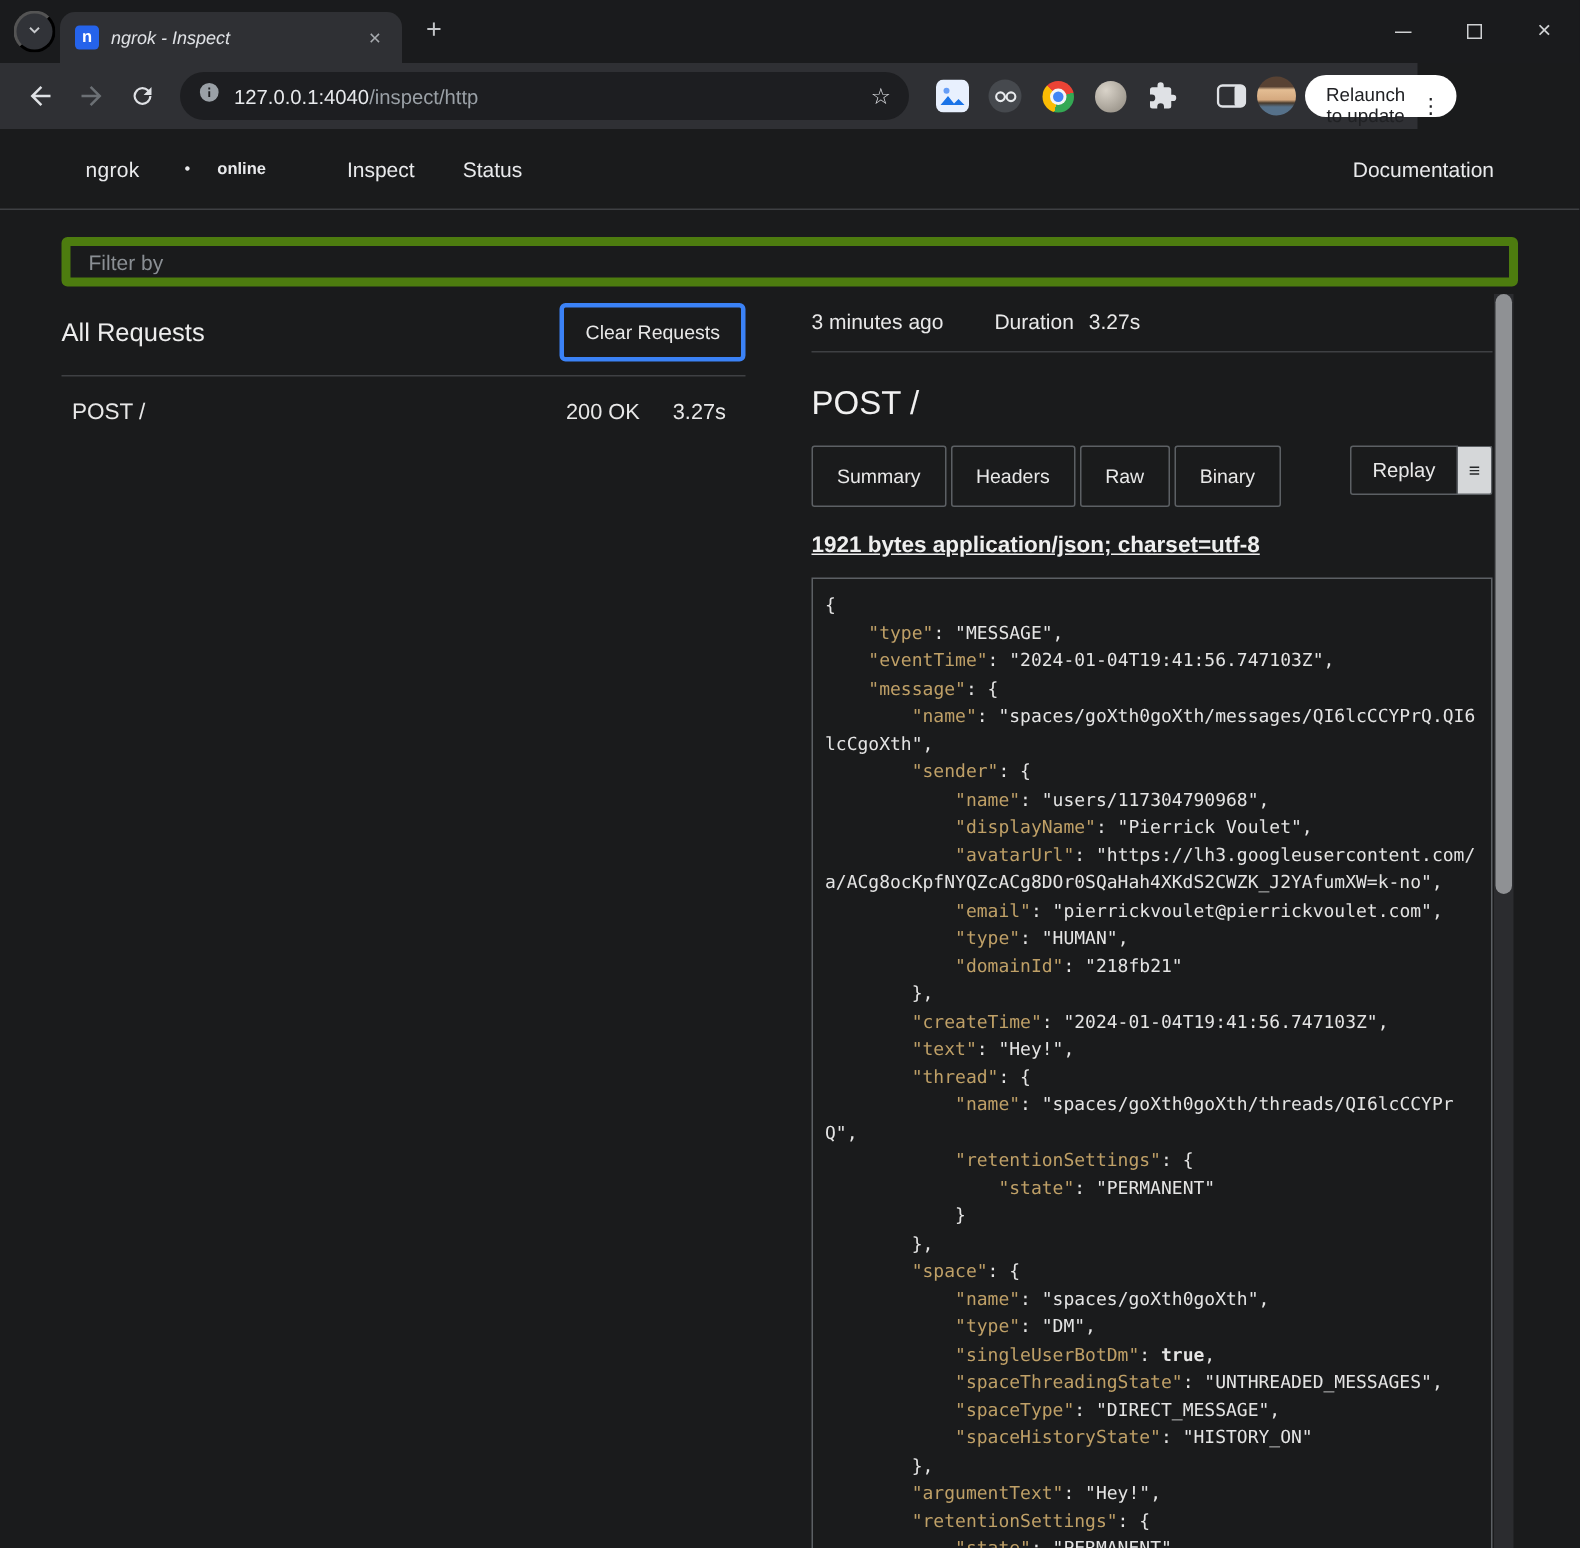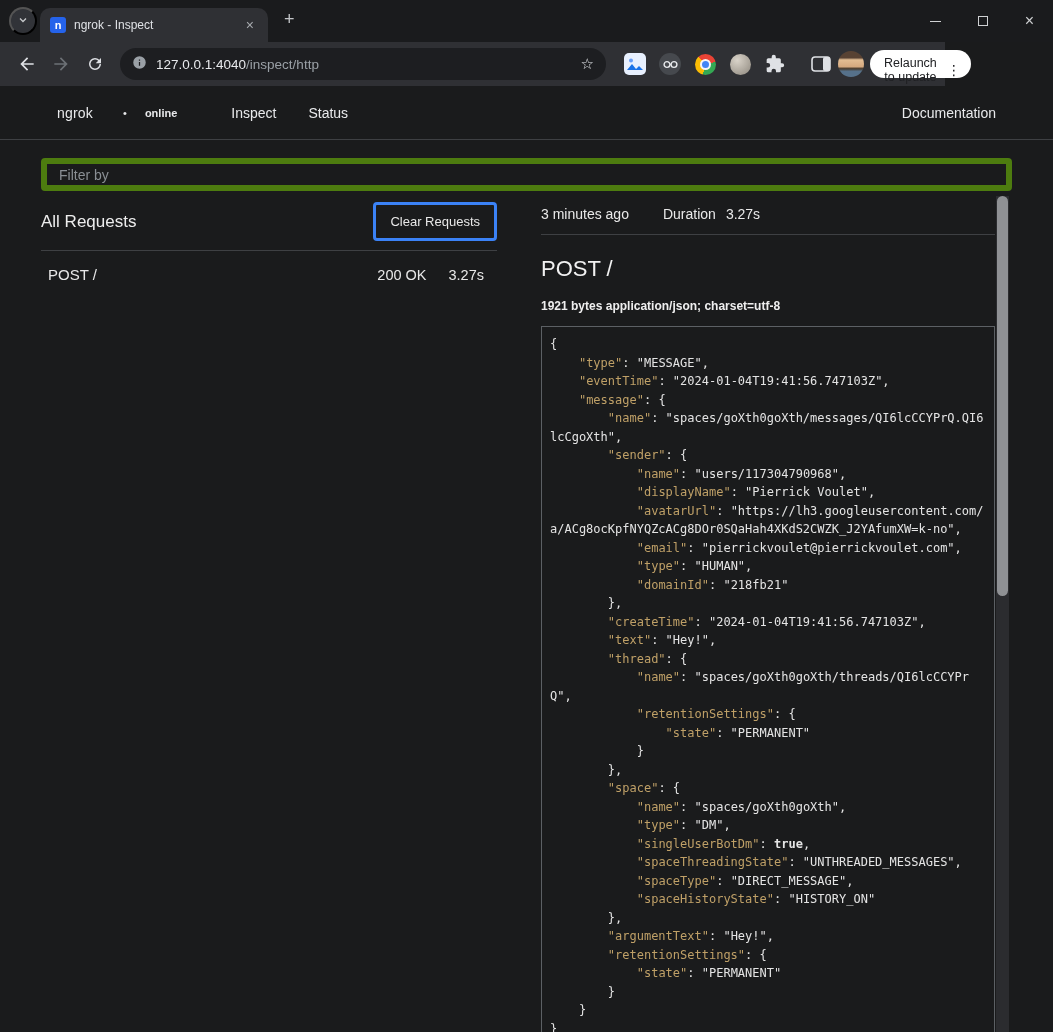--- a/index.html
+++ b/index.html
@@ -8,21 +8,21 @@
   button { font-family:"Liberation Sans", sans-serif; cursor:pointer; }
 
   
   .tabstrip { position:absolute; top:0; left:0; width:1053px; height:42px; background:#1a1b1d; }
   .tab-search { position:absolute; left:9px; top:7px; width:28px; height:28px; border-radius:50%;
     background:#313338; display:flex; align-items:center; justify-content:center; }
   .tab { position:absolute; left:40px; top:8px; width:228px; height:34px; background:#2f3034;
     border-radius:10px 10px 0 0; display:flex; align-items:center; padding:0 10px; gap:8px; }
   .favicon { width:16px; height:16px; border-radius:3px; background:#2563eb; color:#fff;
     font-size:11px; font-weight:bold; display:flex; align-items:center; justify-content:center; flex:none; }
-  .tab-title { flex:1; font-size:12px; color:#dfe1e5; white-space:nowrap; overflow:hidden; text-overflow:ellipsis; }
+  .tab-title { flex:1; font-size:12px; color:#dfe1e5; white-space:nowrap; overflow:hidden; text-overflow:ellipsis;font-style:italic; }
   .tab-close { font-size:14px; color:#a7aaae; line-height:1; background:none; border:none; padding:2px 4px; }
   .newtab { position:absolute; left:284px; top:9px; font-size:18px; color:#c3c5c8; background:none; border:none; }
   .winctl { position:absolute; right:0; top:0; height:42px; display:flex; }
   .wbtn { width:47px; height:42px; display:flex; align-items:center; justify-content:center;
     background:none; border:none; color:#cfd1d3; }
   .ic-min { width:11px; height:1px; background:#cfd1d3; }
   .ic-max { width:10px; height:10px; border:1px solid #cfd1d3; }
   .ic-close { font-size:16px; line-height:1; color:#cfd1d3; }
 
   
@@ -86,21 +86,21 @@
   .meta-row .dur { margin-left:34px; display:flex; gap:10px; }
   .req-title { margin-top:21px; font-size:22px; font-weight:400; color:#f1f1f1; }
   .tabs-row { margin-top:15px; display:flex; align-items:flex-start; }
   .dtab { background:transparent; border:1px solid #5c6064; color:#e8e8e8; font-size:13px;
     padding:12px 16px; margin-right:3px; border-radius:2px; }
   .replay-group { margin-left:auto; display:flex; }
   .replay-btn { background:transparent; border:1px solid #5c6064; color:#e8e8e8; font-size:13.5px;
     padding:8px 14px; border-radius:2px 0 0 2px; }
   .replay-menu { width:23px; background:#d5d7d9; color:#26282a; border:1px solid #5c6064; border-left:none;
     font-size:13px; border-radius:0 2px 2px 0; }
-  .bytes { margin-top:17px; font-size:12px; font-weight:600; color:#efefef; }
+  .bytes { margin-top:17px; font-size:15px; font-weight:600; color:#efefef;text-decoration:underline; }
   .codebox { margin-top:13px; border:1px solid #5c6064; padding:8px; width:454px; }
   .codebox pre { font-family:"DejaVu Sans Mono", monospace; font-size:12px; line-height:18.5px;
     color:#e4e4e4; white-space:pre-wrap; word-break:break-all; }
   .jkey { color:#bfa067; }
   .jbool { font-weight:bold; }
 
   .scrollbar { position:absolute; right:44px; top:56px; width:13px; height:836px; background:#2b2c2f; }
   .scrollbar .thumb { position:absolute; top:0; left:1px; width:11px; height:400px;
     background:#8f9194; border-radius:6px; }
 </style>
@@ -232,20 +232,30 @@
 
   <div class="right-panel">
     <div class="meta-row">
       <span>3 minutes ago</span>
       <span class="dur">
         <span>Duration</span>
         <span>3.27s</span>
       </span>
     </div>
     <h1 class="req-title">POST /</h1>
+    <div class="tabs-row">
+      <button class="dtab">Summary</button>
+      <button class="dtab">Headers</button>
+      <button class="dtab">Raw</button>
+      <button class="dtab">Binary</button>
+      <div class="replay-group">
+        <button class="replay-btn">Replay</button>
+        <button class="replay-menu">≡</button>
+      </div>
+    </div>
     <div class="bytes">1921 bytes application/json; charset=utf-8</div>
     <div class="codebox">
       <pre>{
     <span class="jkey">"type"</span>: "MESSAGE",
     <span class="jkey">"eventTime"</span>: "2024-01-04T19:41:56.747103Z",
     <span class="jkey">"message"</span>: {
         <span class="jkey">"name"</span>: "spaces/goXth0goXth/messages/QI6lcCCYPrQ.QI6lcCgoXth",
         <span class="jkey">"sender"</span>: {
             <span class="jkey">"name"</span>: "users/117304790968",
             <span class="jkey">"displayName"</span>: "Pierrick Voulet",

